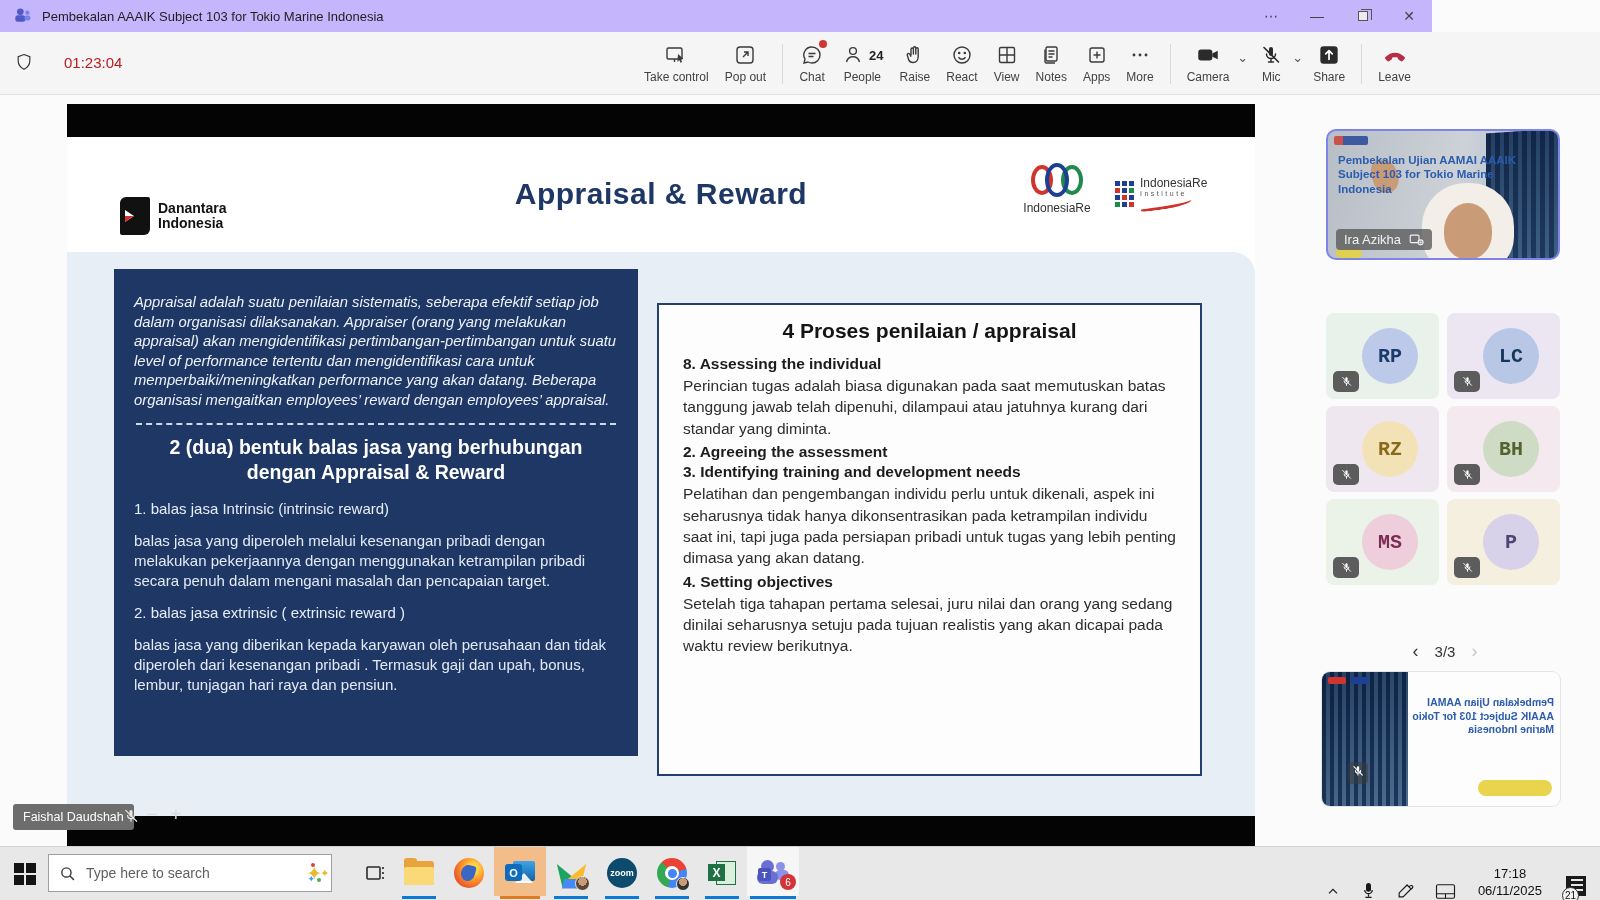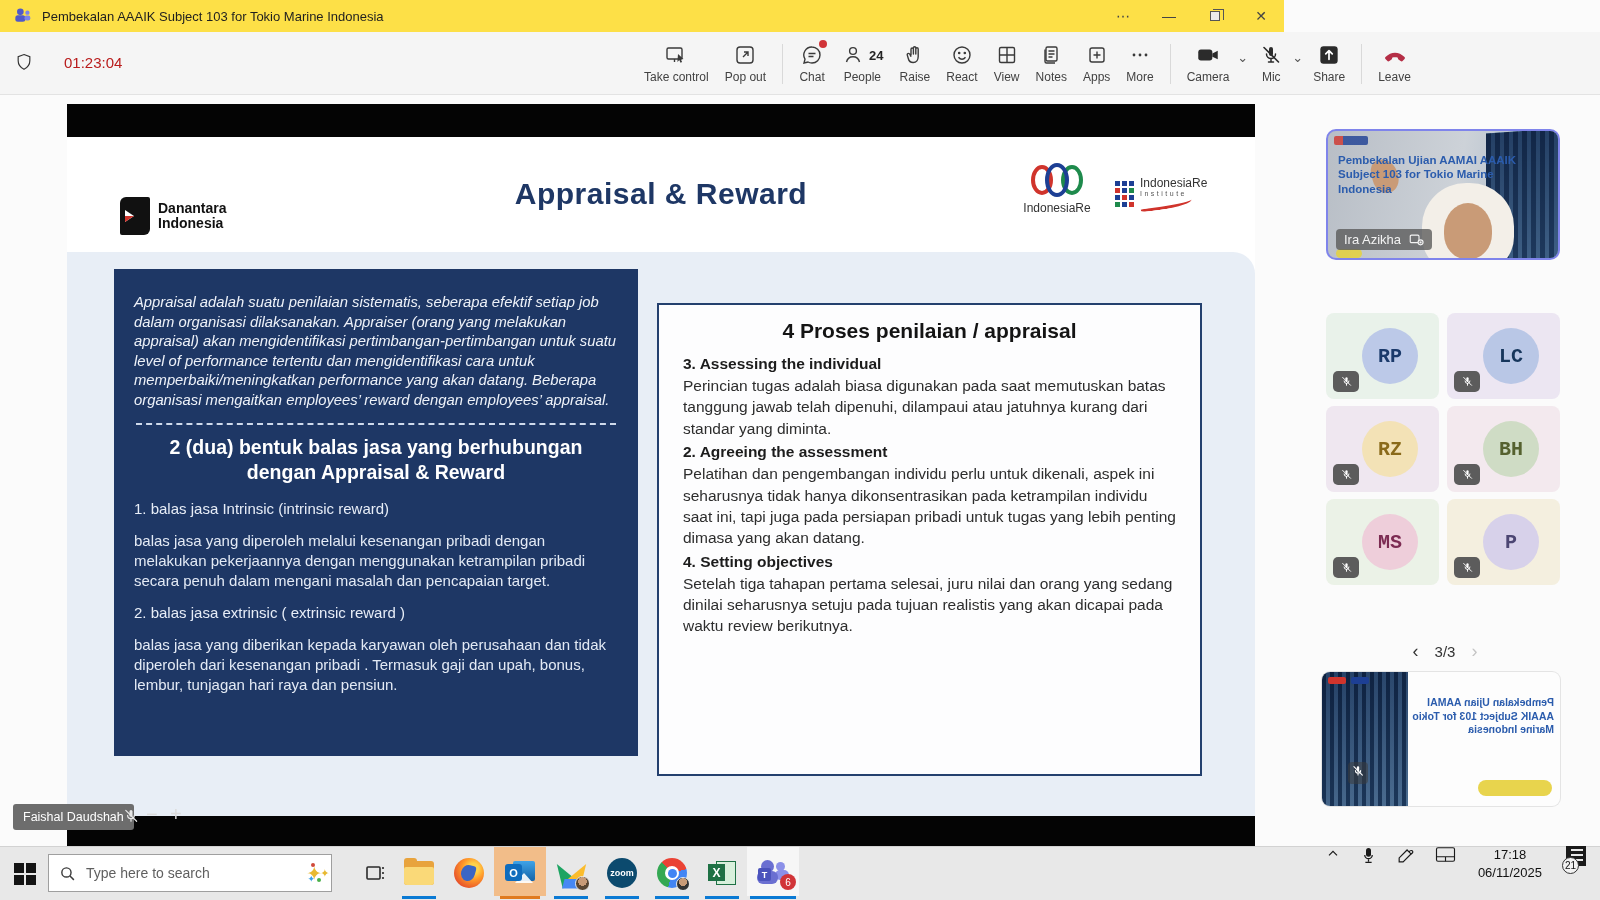--- a/index.html
+++ b/index.html
@@ -1,20 +1,20 @@
 <!DOCTYPE html>
 <html><head>
 <meta charset="utf-8">
 <style>
   * { margin:0; padding:0; box-sizing:border-box; }
   html,body { width:1600px; height:900px; overflow:hidden; }
   body { font-family:"Liberation Sans", sans-serif; background:#fbfbfb; position:relative; }
 
   
-  .titlebar { position:absolute; left:0; top:0; width:1284px; height:32px; background:#fde047; display:flex; align-items:center; }
+  .titlebar { position:absolute; left:0; top:0; width:1432px; height:32px; background:#c4b5fd; display:flex; align-items:center; }
   .titlebar .app-title { font-size:13px; color:#1f1f1f; margin-left:10px; }
   .teams-logo { width:20px; height:20px; margin-left:12px; }
   .win-controls { position:absolute; right:0; top:0; height:32px; display:flex; }
   .win-btn { width:46px; height:32px; display:flex; align-items:center; justify-content:center; color:#444; font-size:14px; }
   .restore-glyph { width:10px; height:10px; border:1px solid #555; position:relative; background:#ebebeb; }
   .restore-glyph::before { content:""; position:absolute; left:2px; top:-3px; width:10px; height:10px; border:1px solid #555; border-left:none; border-bottom:none; }
 
   
   .toolbar { position:absolute; left:0; top:32px; width:1600px; height:63px; background:#f5f5f5; border-bottom:1px solid #e3e3e3; }
   .timer-wrap { position:absolute; left:14px; top:20px; display:flex; align-items:center; gap:10px; color:#333; }
@@ -157,21 +157,21 @@
   .excel-icon .xbox { position:absolute; left:0; top:5px; width:17px; height:17px; background:#1f7145; color:#fff; font-weight:bold; font-size:12px; display:flex; align-items:center; justify-content:center; }
 
   .teams-icon { width:32px; height:26px; position:relative; }
   .teams-icon .p1 { position:absolute; left:4px; top:0; width:13px; height:13px; border-radius:50%; background:#6a6fd1; }
   .teams-icon .p1b { position:absolute; left:0; top:11px; width:21px; height:13px; border-radius:6px; background:#6a6fd1; }
   .teams-icon .p2 { position:absolute; right:4px; top:2px; width:9px; height:9px; border-radius:50%; background:#8b90e8; }
   .teams-icon .p2b { position:absolute; right:0; top:10px; width:14px; height:10px; border-radius:5px; background:#8b90e8; }
   .teams-icon .tbox { position:absolute; left:1px; top:8px; width:13px; height:13px; background:#4b53bc; border-radius:2px; color:#fff; font-size:9px; font-weight:bold; display:flex; align-items:center; justify-content:center; }
   .teams-badge { position:absolute; right:-7px; bottom:-4px; width:16px; height:16px; border-radius:50%; background:#d13438; color:#fff; font-size:10px; display:flex; align-items:center; justify-content:center; }
 
-  .tray { position:absolute; right:0; top:846px; height:54px; display:flex; align-items:flex-start; }
+  .tray { position:absolute; right:0; top:846px; height:54px; display:flex; align-items:flex-end; }
   .tray-item { margin:0 10px; color:#1a1a1a; display:flex; align-items:center; justify-content:center; }
   .tray-clock { text-align:center; font-size:13px; color:#111; line-height:1.35; margin:0 12px; }
   .notif { position:relative; width:26px; height:24px; margin:0 14px 0 6px; }
   .notif .sheet { position:absolute; right:0; top:0; width:20px; height:20px; background:#1a1a1a; clip-path:polygon(0 0,100% 0,100% 100%,30% 100%,0 70%); }
   .notif .sheet i { display:block; height:2px; background:#e8e8e8; margin:3px 3px 0 5px; }
   .notif .count { position:absolute; left:2px; bottom:-4px; width:17px; height:17px; border-radius:50%; border:1px solid #333; background:#f2f2f2; font-size:10px; color:#111; display:flex; align-items:center; justify-content:center; }
 </style>
 </head>
 <body>
 
@@ -410,23 +410,24 @@
         <div class="dashes"></div>
         <div class="lb-head">2 (dua) bentuk balas jasa yang berhubungan dengan Appraisal &amp; Reward</div>
         <div class="lb-item-title">1. balas jasa Intrinsic (intrinsic reward)</div>
         <div class="lb-item-body">balas jasa yang diperoleh melalui kesenangan pribadi dengan melakukan pekerjaannya dengan menggunakan ketrampilan pribadi secara penuh dalam mengani masalah dan pencapaian target.</div>
         <div class="lb-item-title">2. balas jasa extrinsic ( extrinsic reward )</div>
         <div class="lb-item-body">balas jasa yang diberikan kepada karyawan oleh perusahaan dan tidak diperoleh dari kesenangan pribadi . Termasuk gaji dan upah, bonus, lembur, tunjagan hari raya dan pensiun.</div>
       </div>
 
       <div class="rightbox">
         <div class="rb-title">4 Proses penilaian / appraisal</div>
-        <div class="rb-item-title">3. Assessing the individual</div>
+        <div class="rb-item-title">8. Assessing the individual</div>
         <div class="rb-item-body">Perincian tugas adalah biasa digunakan pada saat memutuskan batas tanggung jawab telah dipenuhi, dilampaui atau jatuhnya kurang dari standar yang diminta.</div>
         <div class="rb-item-title">2. Agreeing the assessment</div>
+        <div class="rb-item-title">3. Identifying training and development needs</div>
         <div class="rb-item-body">Pelatihan dan pengembangan individu perlu untuk dikenali, aspek ini seharusnya tidak hanya dikonsentrasikan pada ketrampilan individu saat ini, tapi juga pada persiapan pribadi untuk tugas yang lebih penting dimasa yang akan datang.</div>
         <div class="rb-item-title">4. Setting objectives</div>
         <div class="rb-item-body">Setelah tiga tahapan pertama selesai, juru nilai dan orang yang sedang dinilai seharusnya setuju pada tujuan realistis yang akan dicapai pada waktu review berikutnya.</div>
       </div>
 
     </div>
 
     <div class="slide-botbar"></div>
   </div>
 

